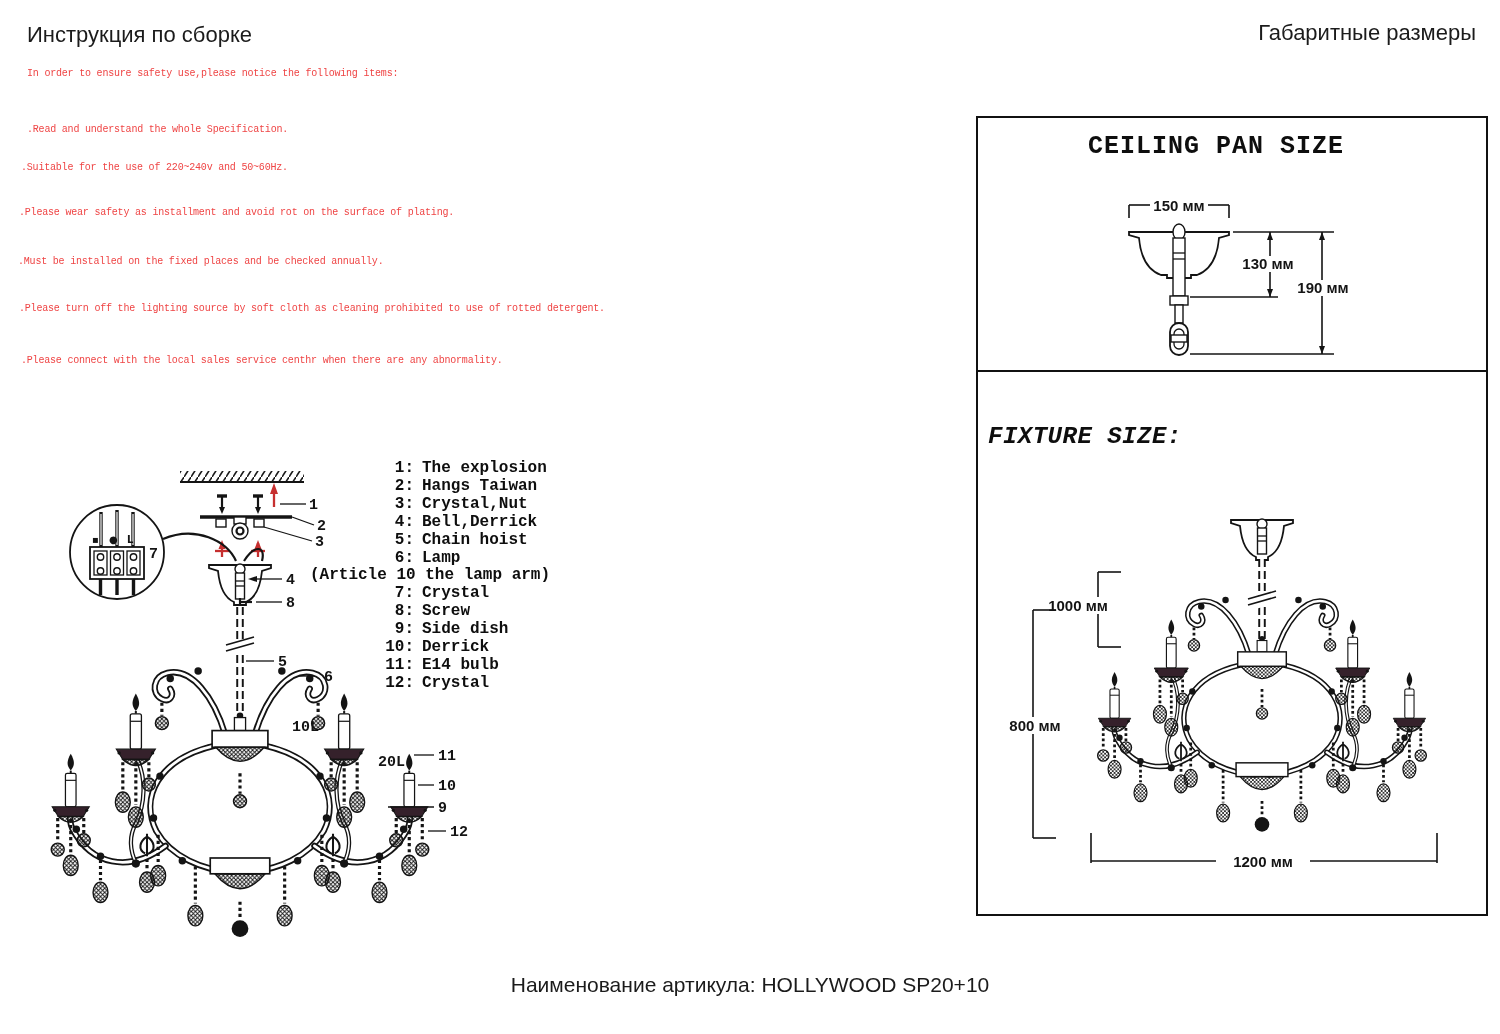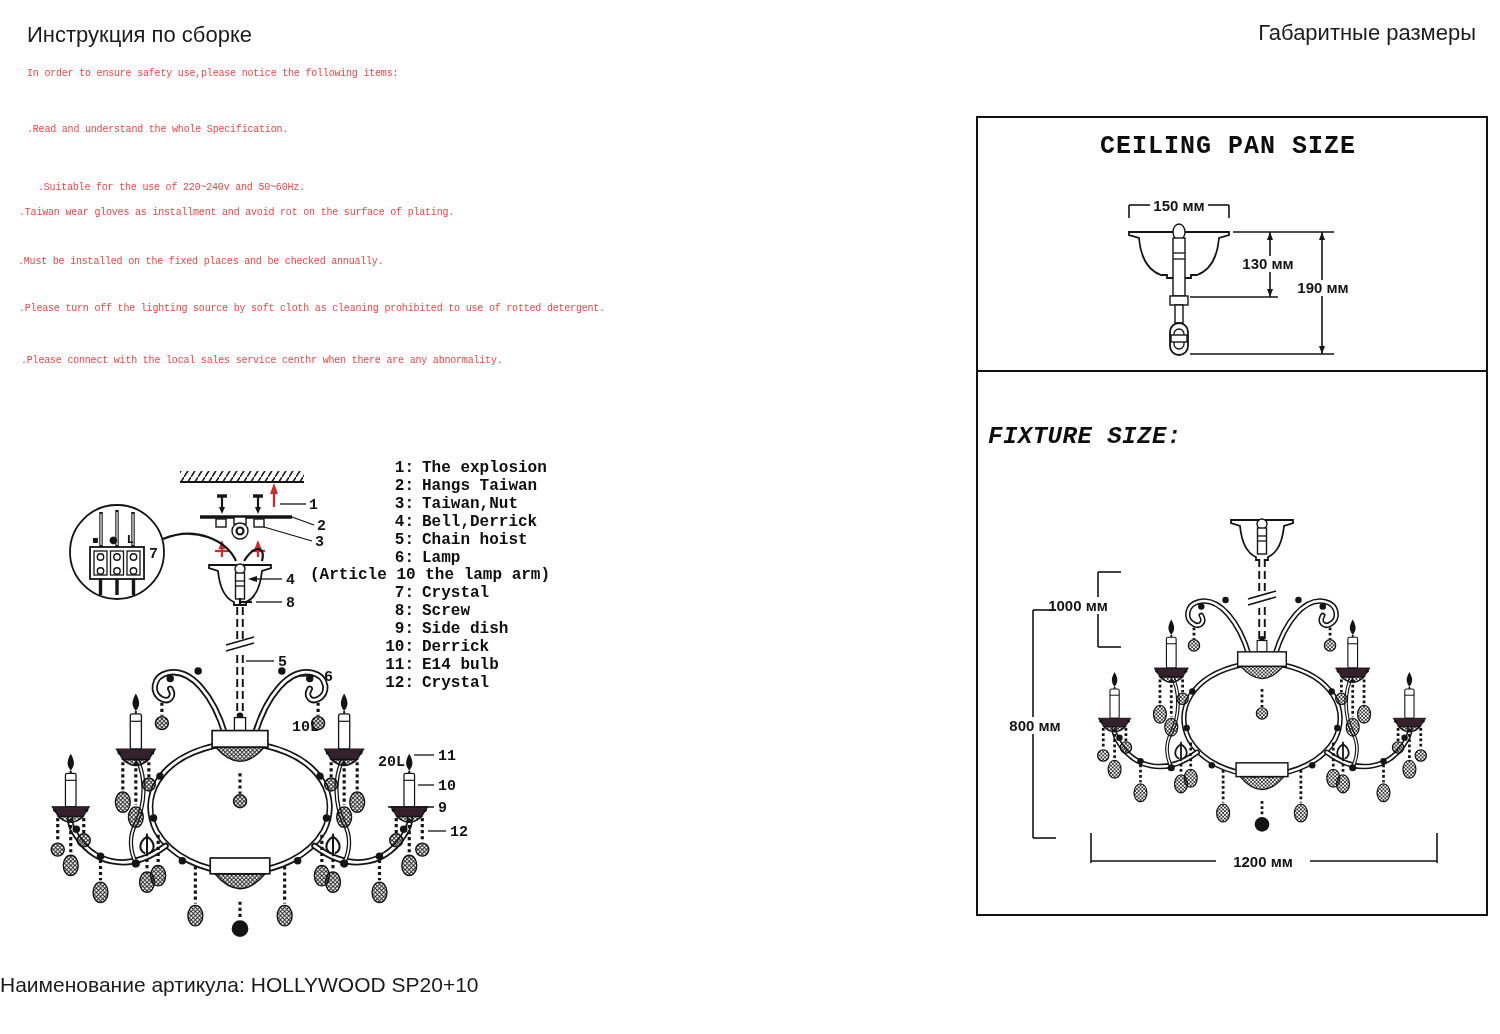--- a/index.html
+++ b/index.html
@@ -22,23 +22,23 @@
   .pnum{width:104px;text-align:right;margin-right:8px;}
   .panel{
     position:absolute;left:976px;top:116px;width:508px;height:796px;
     border:2px solid #111;background:#fff;
   }
   .panel-divider{position:absolute;left:976px;top:370px;width:512px;height:2px;background:#111;}
   .ptitle{
     position:absolute;font-family:"Liberation Mono","DejaVu Sans Mono",monospace;
     font-weight:bold;color:#0e0e0e;white-space:nowrap;
   }
-  .ptitle.ceiling{left:1088px;top:132px;font-size:25px;letter-spacing:1px;margin-left:12px;}
+  .ptitle.ceiling{left:1088px;top:132px;font-size:25px;letter-spacing:1px;}
   .ptitle.fixture{left:988px;top:423px;font-size:24px;letter-spacing:0.5px;font-style:italic;}
-  .footer{position:absolute;left:0;top:973px;width:100%;font-size:21px;color:#1b1b1b;}
+  .footer{position:absolute;left:0;top:973px;width:100%;text-align:center;font-size:21px;color:#1b1b1b;}
   svg{position:absolute;overflow:visible;}
   .s1{stroke:#141414;stroke-width:1.3;fill:none;}
   .s15{stroke:#141414;stroke-width:1.6;fill:none;}
   .s2{stroke:#141414;stroke-width:2.2;fill:none;}
   .s3{stroke:#141414;stroke-width:3.4;fill:none;}
   .wfill{fill:#fff;stroke:#141414;stroke-width:1.8;}
   .wfill2{fill:#fff;stroke:#141414;stroke-width:1.4;}
   .ink{fill:#141414;stroke:none;}
   .red{stroke:#c62f2f;fill:none;stroke-width:2.3;}
   .redf{fill:#c62f2f;stroke:none;}
@@ -57,38 +57,38 @@
   .term{font-family:"DejaVu Sans",sans-serif;font-weight:bold;font-size:10px;fill:#141414;}
 </style>
 </head>
 <body>
 
 <div class="h1" style="left:27px;top:22px;">Инструкция по сборке</div>
 <div class="h1" style="right:24px;top:20px;">Габаритные размеры</div>
 
 <div class="mono-line" style="left:27px;top:68px;">In order to ensure safety use,please notice the following items:</div>
 <div class="mono-line" style="left:27px;top:124px;">.Read and understand the whole Specification.</div>
-<div class="mono-line" style="left:38px;top:162px;margin-top:20px;">.Suitable for the use of 220~240v and 50~60Hz.</div>
-<div class="mono-line" style="left:19px;top:207px;">.Taiwan wear gloves as installment and avoid rot on the surface of plating.</div>
+<div class="mono-line" style="left:21px;top:162px;">.Suitable for the use of 220~240v and 50~60Hz.</div>
+<div class="mono-line" style="left:19px;top:207px;">.Please wear safety as installment and avoid rot on the surface of plating.</div>
 <div class="mono-line" style="left:18px;top:256px;">.Must be installed on the fixed places and be checked annually.</div>
 <div class="mono-line" style="left:19px;top:303px;">.Please turn off the lighting source by soft cloth as cleaning prohibited to use of rotted detergent.</div>
 <div class="mono-line" style="left:21px;top:355px;">.Please connect with the local sales service centhr when there are any abnormality.</div>
 
 <div class="parts">
   <div class="prow">
       <span class="pnum">1:</span>
       <span>The explosion</span>
     </div>
   <div class="prow">
       <span class="pnum">2:</span>
       <span>Hangs Taiwan</span>
     </div>
   <div class="prow">
       <span class="pnum">3:</span>
-      <span>Taiwan,Nut</span>
+      <span>Crystal,Nut</span>
     </div>
   <div class="prow">
       <span class="pnum">4:</span>
       <span>Bell,Derrick</span>
     </div>
   <div class="prow">
       <span class="pnum">5:</span>
       <span>Chain hoist</span>
     </div>
   <div class="prow">

